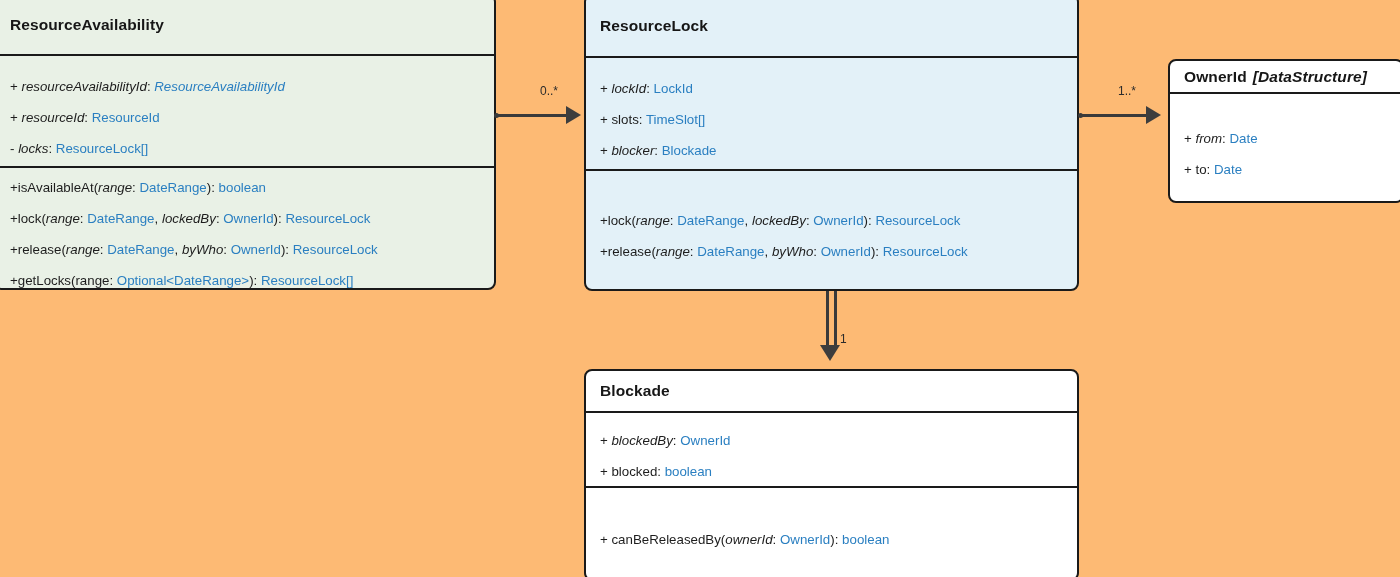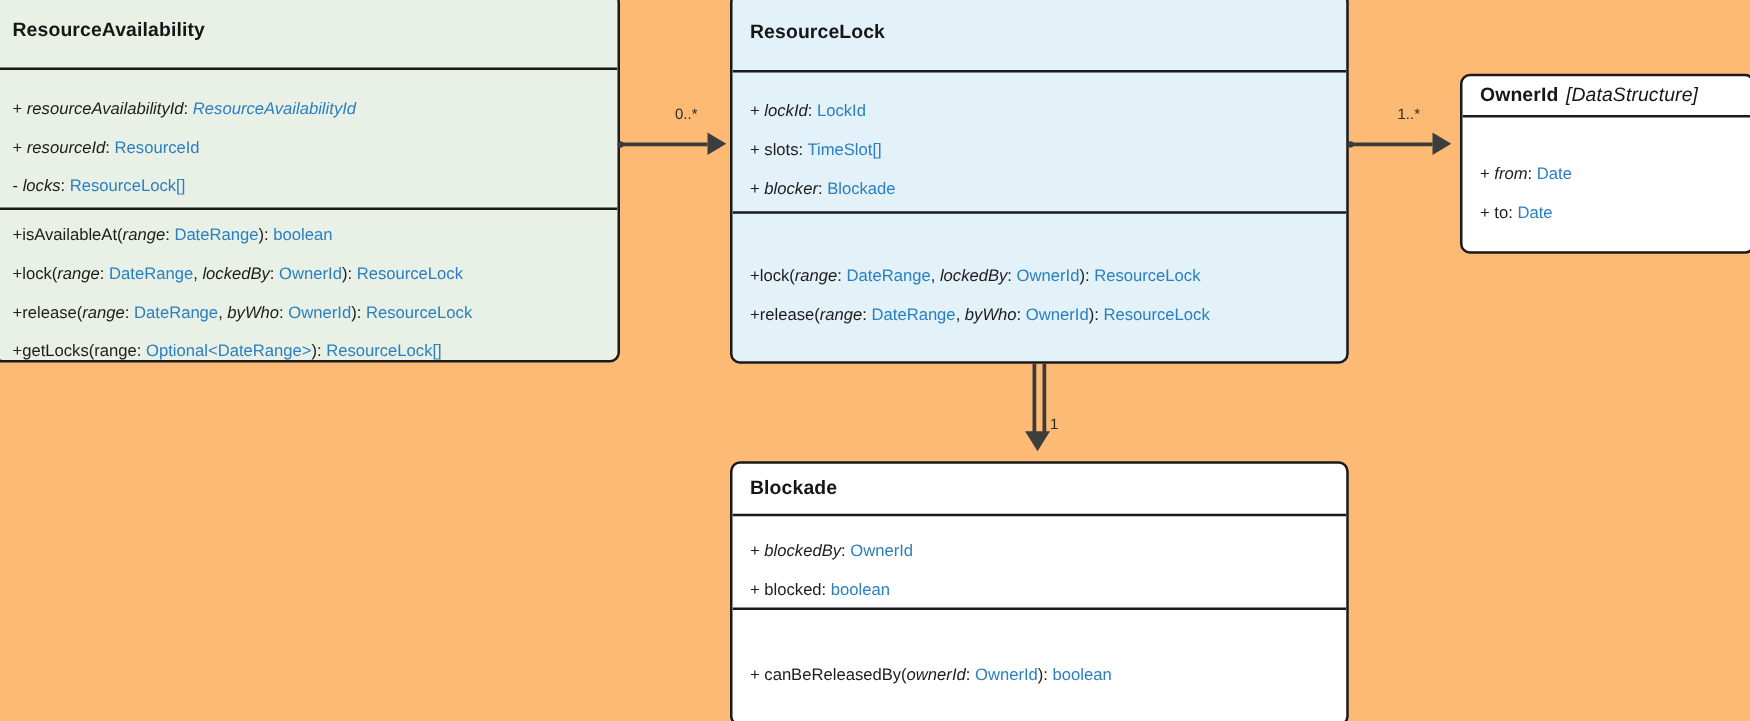--- a/index.html
+++ b/index.html
@@ -37,21 +37,21 @@
     align-items: center;
     font-size: 15.5px;
     font-weight: bold;
     color: #161616;
     letter-spacing: .1px;
     white-space: nowrap;
     border-bottom: 2px solid #1a1a1a;
   }
   .uml-header .stereo {
     font-style: italic;
-    font-weight: normal;
+    font-weight: bold;
     margin-left: 6px;
   }
 
   .uml-compartment {
     box-sizing: border-box;
     padding: 0 14px;
     display: flex;
     flex-direction: column;
     justify-content: center;
     flex: 1 1 auto;

